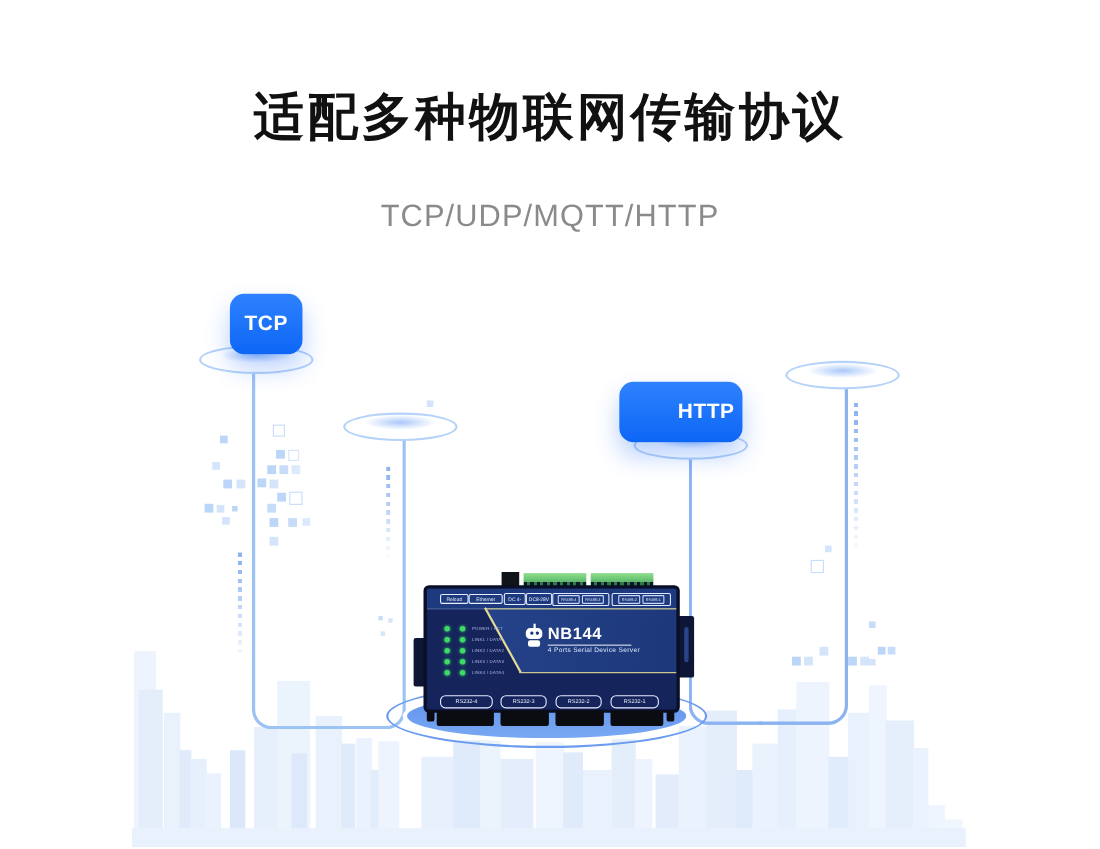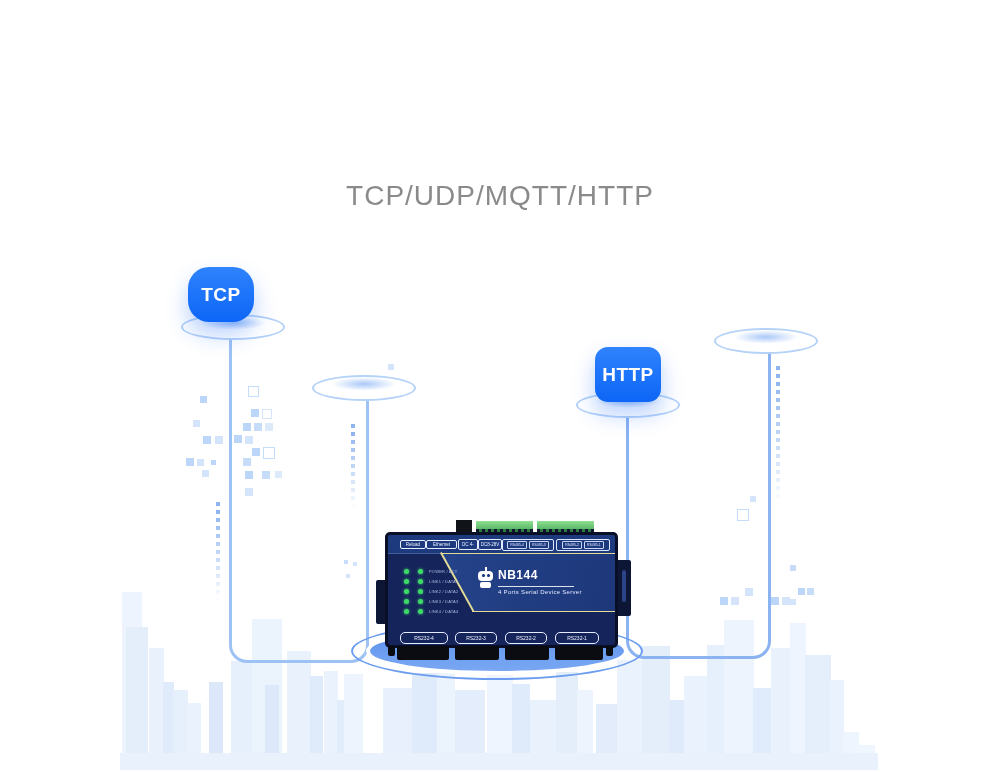--- a/index.html
+++ b/index.html
@@ -63,33 +63,34 @@
   .ledlab{position:absolute;color:#aebbe4;font-size:4px;line-height:5px;letter-spacing:.2px;}
   .panelblue{position:absolute;left:0;top:0;width:227px;height:110px;
              background:linear-gradient(100deg,#27468f,#1d3779);
              clip-path:polygon(54px 18px,227px 18px,227px 76px,85px 76px);}
   .yline{position:absolute;background:#e3dc96;}
   .portlab{position:absolute;top:97px;height:10px;border:1px solid #e6ecff;border-radius:5px;
            color:#eef2ff;font-size:5px;line-height:10px;text-align:center;}
   .conn{position:absolute;top:646px;height:14px;background:#0b0c12;border-radius:2px;}
   .ear{position:absolute;background:#0d1634;border-radius:2px;}
 
-  .nb-name{position:absolute;left:110px;top:33px;color:#fff;font-size:12px;font-weight:700;letter-spacing:.5px;}
+  .nb-name{position:absolute;left:110px;top:33px;color:#fff;font-size:15px;font-weight:700;letter-spacing:.5px;}
   .nb-rule{position:absolute;left:110px;top:51px;width:76px;height:1px;background:rgba(255,255,255,.85);}
   .nb-tag{position:absolute;left:110px;top:54px;color:#dfe8ff;font-size:6px;letter-spacing:.3px;}
   .robot-head{position:absolute;left:90px;top:36px;width:15px;height:10px;border-radius:4px;background:#fff;}
   .robot-eye{position:absolute;top:39px;width:2.5px;height:3px;border-radius:50%;background:#1d3779;}
   .robot-body{position:absolute;left:92px;top:47px;width:11px;height:6px;border-radius:2px;background:#fff;}
   .robot-ant{position:absolute;left:97px;top:32px;width:1.5px;height:4px;background:#fff;}
 </style>
 </head>
 <body>
 
 <div id="stage">
 
+  <div class="abs title">适配多种物联网传输协议</div>
   <div class="abs subtitle">TCP/UDP/MQTT/HTTP</div>
 
   <div>
     <div class="bldg" style="left:122px;width:20px;height:178px;background:#eef4fd;"></div>
     <div class="bldg win" style="left:126px;width:22px;height:143px;background:#e4eefb;"></div>
     <div class="bldg" style="left:149px;width:15px;height:122px;background:#e9f1fc;"></div>
     <div class="bldg" style="left:163px;width:11px;height:88px;background:#dfeafa;"></div>
     <div class="bldg cols" style="left:173px;width:15px;height:80px;background:#e6effc;"></div>
     <div class="bldg" style="left:187px;width:14px;height:67px;background:#eaf2fd;"></div>
     <div class="bldg" style="left:209px;width:14px;height:88px;background:#dce8fa;"></div>
@@ -173,28 +174,28 @@
 
   <div>
     <div class="uline" style="left:229px;top:339px;width:69px;height:321px;border-left-width:3px;border-bottom-width:3px;border-bottom-left-radius:18px;"></div>
     <div class="uline" style="left:298px;top:398px;width:68px;height:262px;border-right-width:3px;border-bottom-width:3px;border-bottom-right-radius:18px;"></div>
     <div class="uline" style="left:626px;top:414px;width:64px;height:242px;border-left-width:3px;border-bottom-width:3px;border-bottom-left-radius:18px;border-color:#8bb2f1;"></div>
     <div class="uline" style="left:690px;top:350px;width:78px;height:306px;border-right-width:3px;border-bottom-width:3px;border-bottom-right-radius:18px;border-color:#8bb2f1;"></div>
   </div>
 
   <div class="platform" style="left:181px;top:314px;"></div>
   <div class="padglow" style="left:190px;top:314px;"></div>
-  <div class="badge" style="left:188px;top:267px;border-radius:21px;">TCP</div>
+  <div class="badge" style="left:209px;top:267px;">TCP</div>
 
   <div class="platform" style="left:312px;top:375px;"></div>
   <div class="padglow" style="left:321px;top:375px;"></div>
 
   <div class="platform" style="left:576px;top:392px;"></div>
   <div class="padglow" style="left:585px;top:392px;"></div>
-  <div class="badge" style="left:595px;top:347px;">HTTP</div>
+  <div class="badge" style="left:563px;top:347px;padding-left:46px;">HTTP</div>
 
   <div class="platform" style="left:714px;top:328px;"></div>
   <div class="padglow" style="left:723px;top:328px;"></div>
 
   <div class="abs devglow"></div>
   <div class="abs bigring"></div>
   <div class="abs bigdisc"></div>
 
   <div>
 

